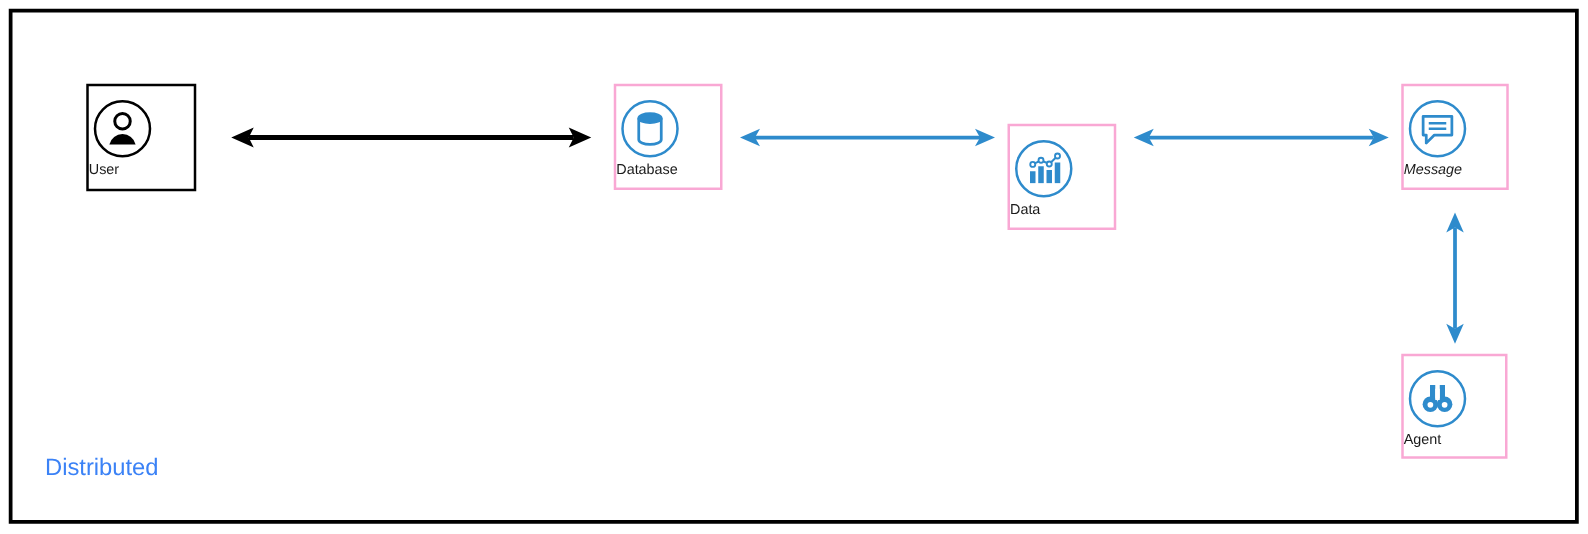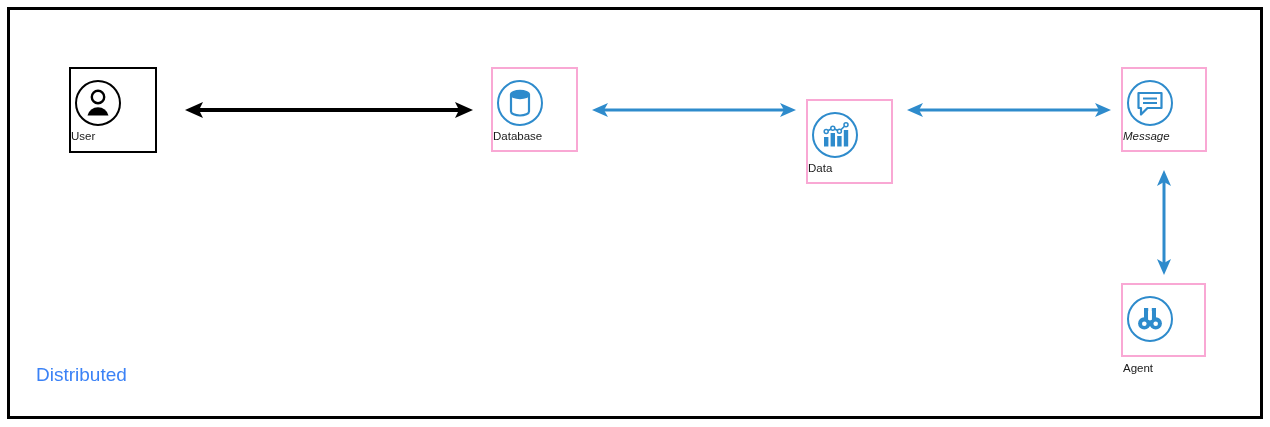--- a/index.html
+++ b/index.html
@@ -152,21 +152,21 @@
       <svg viewBox="0 0 54 54" width="54" height="54" aria-hidden="true">
         <circle cx="27" cy="27" r="22" fill="none" stroke="#2e8bcc" stroke-width="2"></circle>
         <path d="M15.5 17h23v15h-14l-6.5 6.5V32h-2.5z" fill="none" stroke="#2e8bcc" stroke-width="2.2" stroke-linejoin="round"></path>
         <line x1="20" y1="22.5" x2="34" y2="22.5" stroke="#2e8bcc" stroke-width="2"></line>
         <line x1="20" y1="27" x2="34" y2="27" stroke="#2e8bcc" stroke-width="2"></line>
       </svg>
     </span>
     <span class="node-label">Message</span>
   </div>
 
-  <div class="node blue" style="left:1121px; top:283px; width:85px; height:74px;gap:16px;">
+  <div class="node blue" style="left:1121px; top:283px; width:85px; height:84px;">
     <span class="node-icon">
       <svg viewBox="0 0 54 54" width="54" height="54" aria-hidden="true">
         <circle cx="27" cy="27" r="22" fill="none" stroke="#2e8bcc" stroke-width="2"></circle>
         <path d="M21 16h4.2v12H21z" fill="#2e8bcc"></path>
         <path d="M28.8 16H33v12h-4.2z" fill="#2e8bcc"></path>
         <circle cx="21.3" cy="31.4" r="6.2" fill="#2e8bcc"></circle>
         <circle cx="32.7" cy="31.4" r="6.2" fill="#2e8bcc"></circle>
         <circle cx="21.3" cy="31.8" r="2.3" fill="#ffffff"></circle>
         <circle cx="32.7" cy="31.8" r="2.3" fill="#ffffff"></circle>
         <rect x="25.2" y="19" width="3.6" height="9" fill="#ffffff"></rect>

